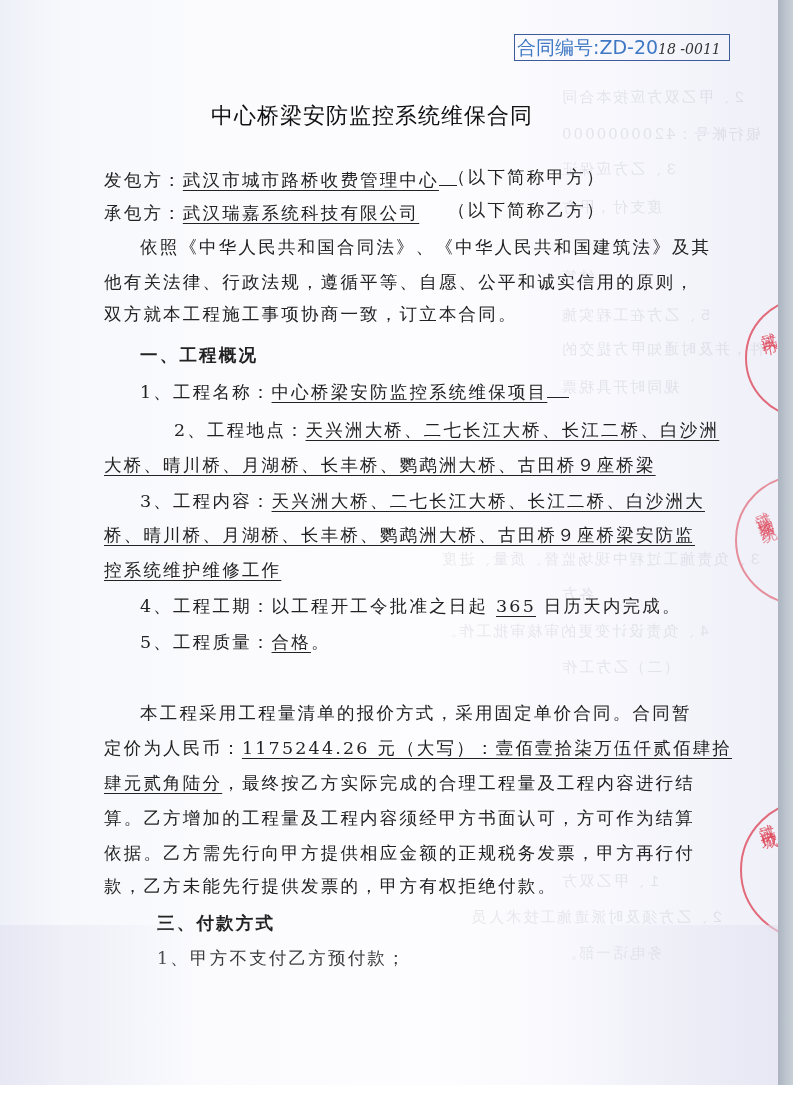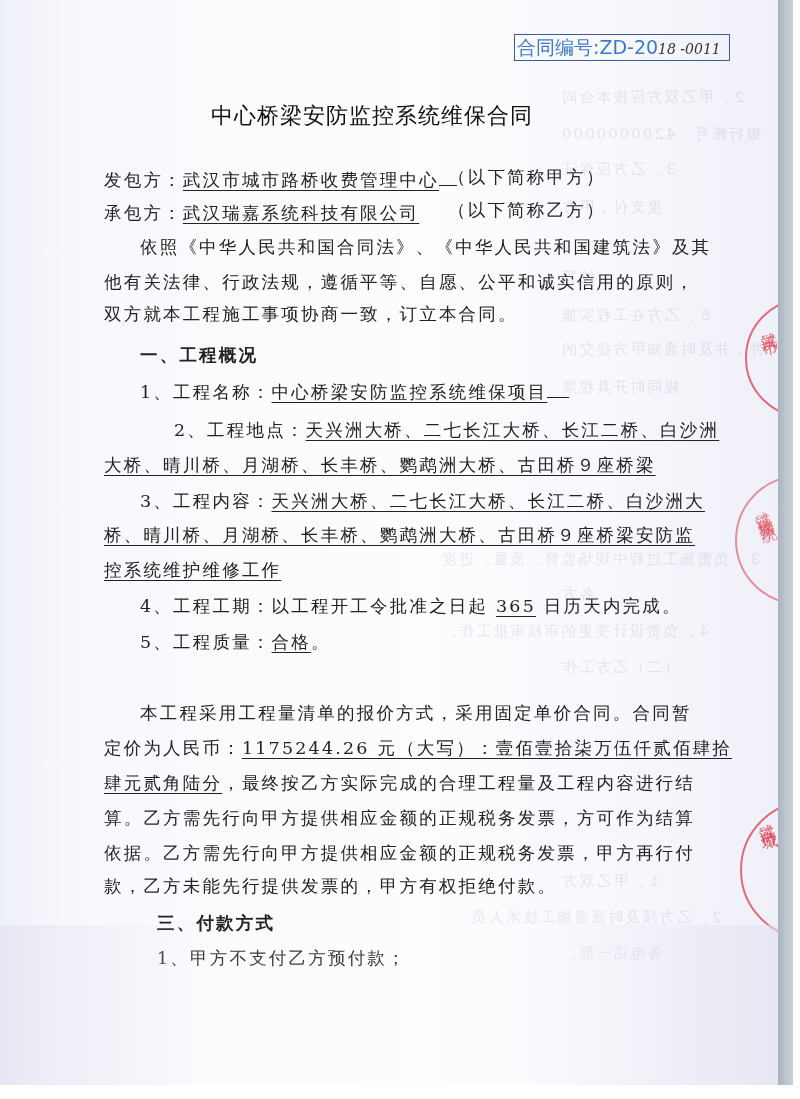--- a/index.html
+++ b/index.html
@@ -126,21 +126,21 @@
     <span>5、工程质量：</span><span class="u">合格</span><span>。</span>
   </div>
 
   <div class="line" style="left:140px;top:701px;">本工程采用工程量清单的报价方式，采用固定单价合同。合同暂</div>
   <div class="line" style="left:104px;top:736px;">
     <span>定价为人民币：</span><span class="u">1175244.26 元（大写）：壹佰壹拾柒万伍仟贰佰肆拾</span>
   </div>
   <div class="line" style="left:104px;top:771px;">
     <span class="u">肆元贰角陆分</span><span>，最终按乙方实际完成的合理工程量及工程内容进行结</span>
   </div>
-  <div class="line" style="left:104px;top:806px;">算。乙方需先行向甲方提供相应金额的正规税务发票，方可作为结算</div>
+  <div class="line" style="left:104px;top:806px;">算。乙方增加的工程量及工程内容须经甲方书面认可，方可作为结算</div>
   <div class="line" style="left:104px;top:841px;">依据。乙方需先行向甲方提供相应金额的正规税务发票，甲方再行付</div>
   <div class="line" style="left:104px;top:874px;">款，乙方未能先行提供发票的，甲方有权拒绝付款。</div>
 
   <div class="line heading" style="left:157px;top:911px;">三、付款方式</div>
   <div class="line gray" style="left:157px;top:946px;">1、甲方不支付乙方预付款；</div>
 
   <div class="stamp-clip">
     <div class="stamp" style="left:745px;top:298px;width:120px;height:120px;"></div>
     <div class="stamp-text" style="left:755px;top:320px;transform:rotate(-10deg);">武汉市</div>
 

